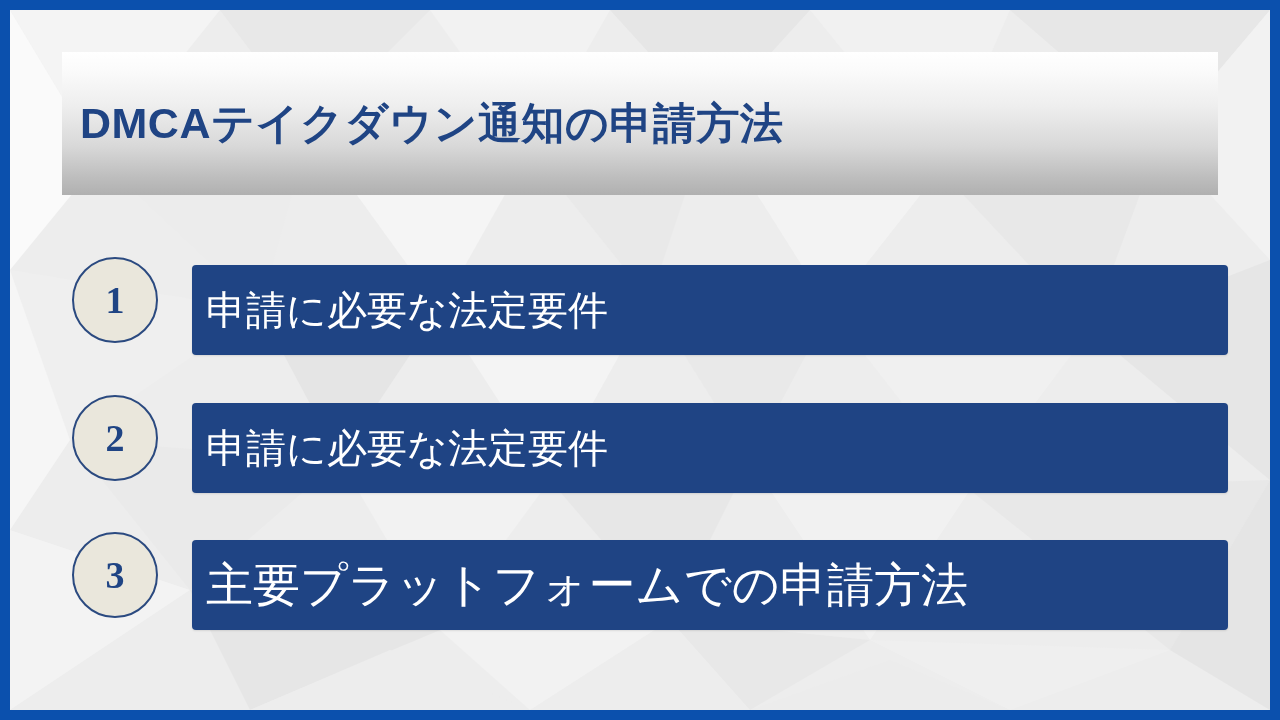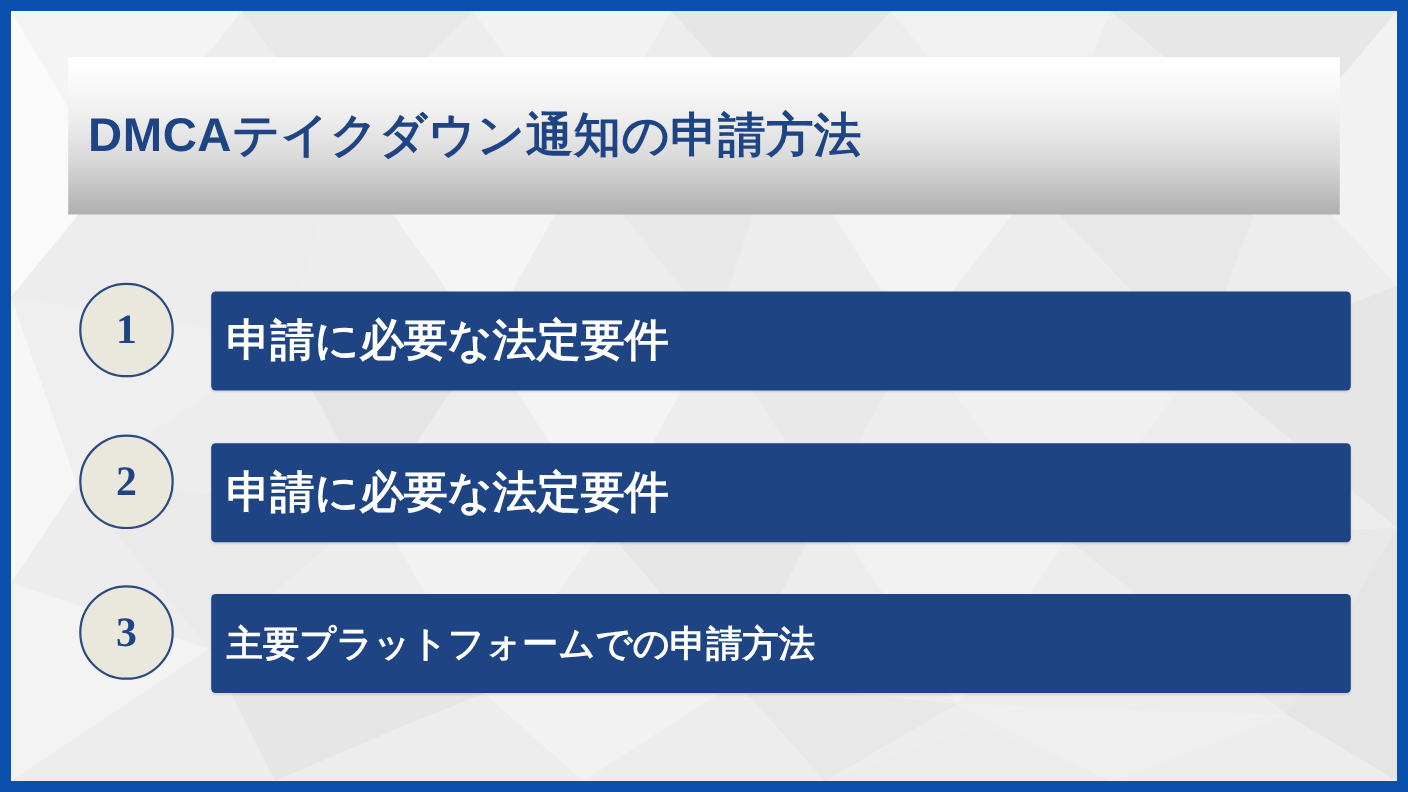--- a/index.html
+++ b/index.html
@@ -108,27 +108,27 @@
     background: #1f4484;
     border-radius: 4px;
     display: flex;
     align-items: center;
     box-sizing: border-box;
     padding-left: 14px;
     box-shadow: 0 1px 2px rgba(0,0,0,0.10);
   }
   .bar-text {
     color: #ffffff;
-    font-weight: bold;
+    font-weight: normal;
     line-height: 1.05;
     white-space: nowrap;
   }
   #row-1 .bar-text { font-size: 40px; }
   #row-2 .bar-text { font-size: 40px; }
-  #row-3 .bar-text { font-size: 33px; }
+  #row-3 .bar-text { font-size: 47px; }
 </style>
 </head>
 <body>
 
 <div id="slide">
 
   <div id="canvas">
 
     <svg id="poly" viewBox="0 0 1260 700" preserveAspectRatio="none">
       <rect x="0" y="0" width="1260" height="700" fill="#ededed"></rect>

